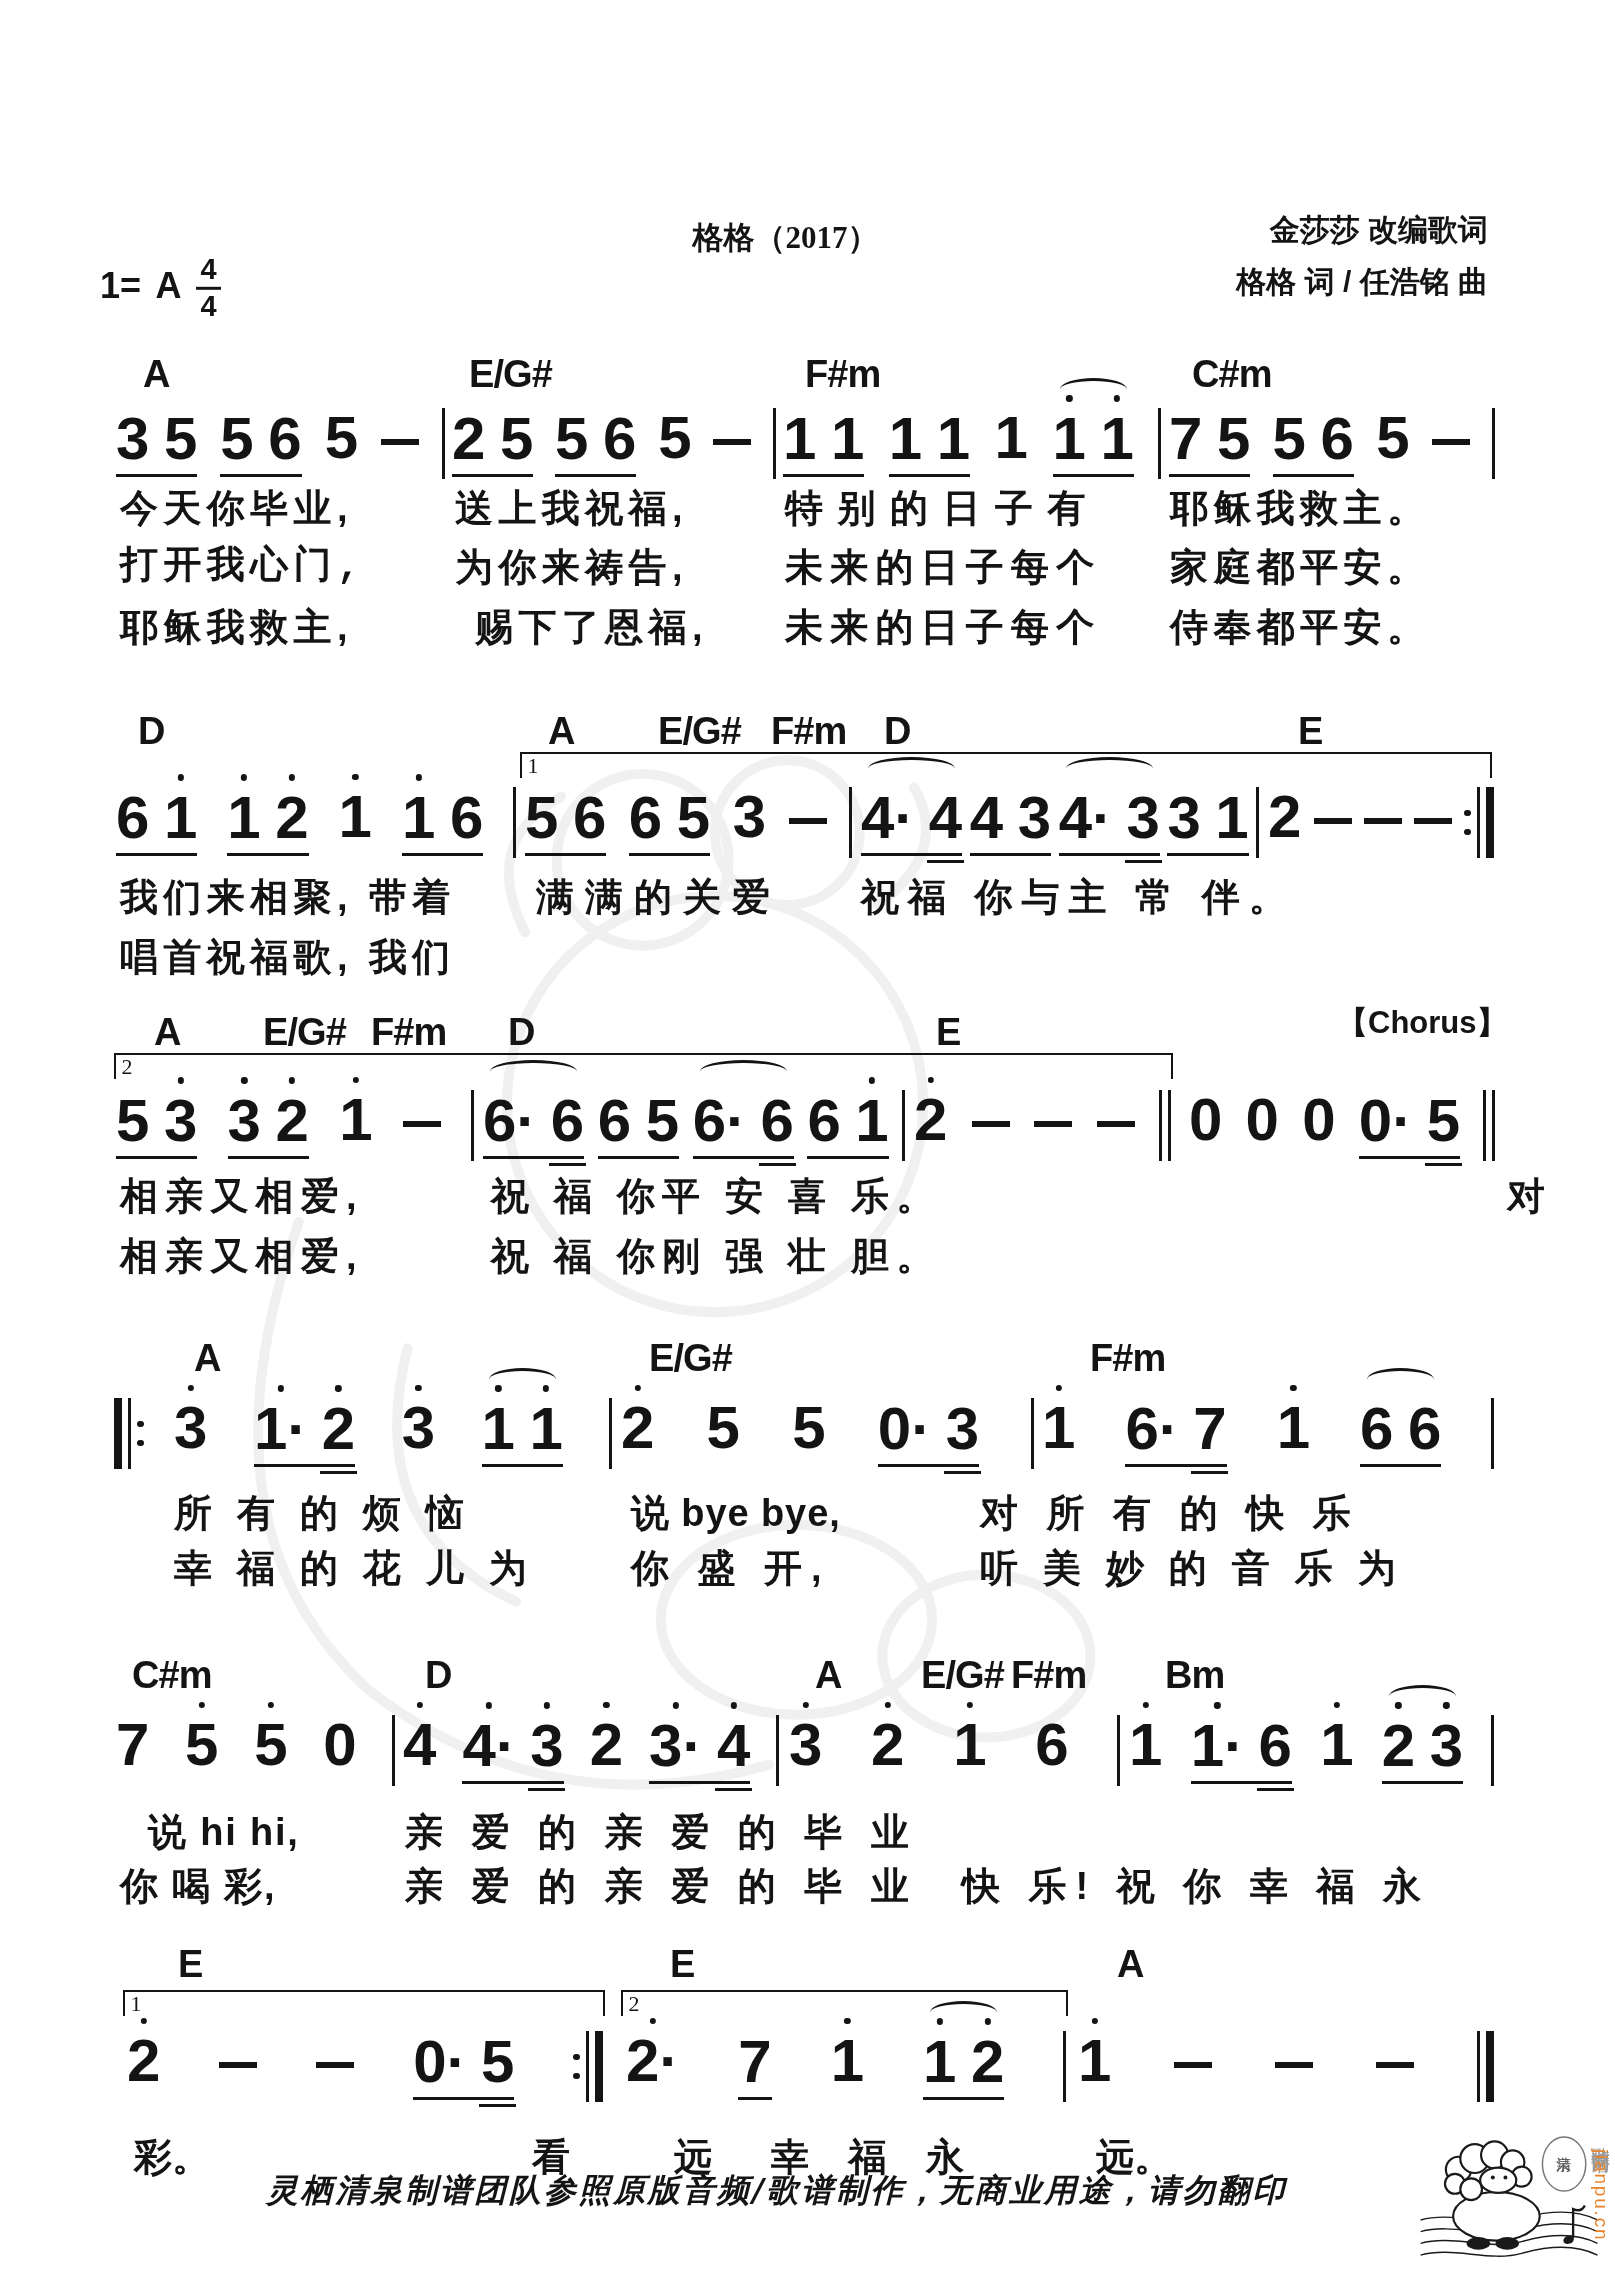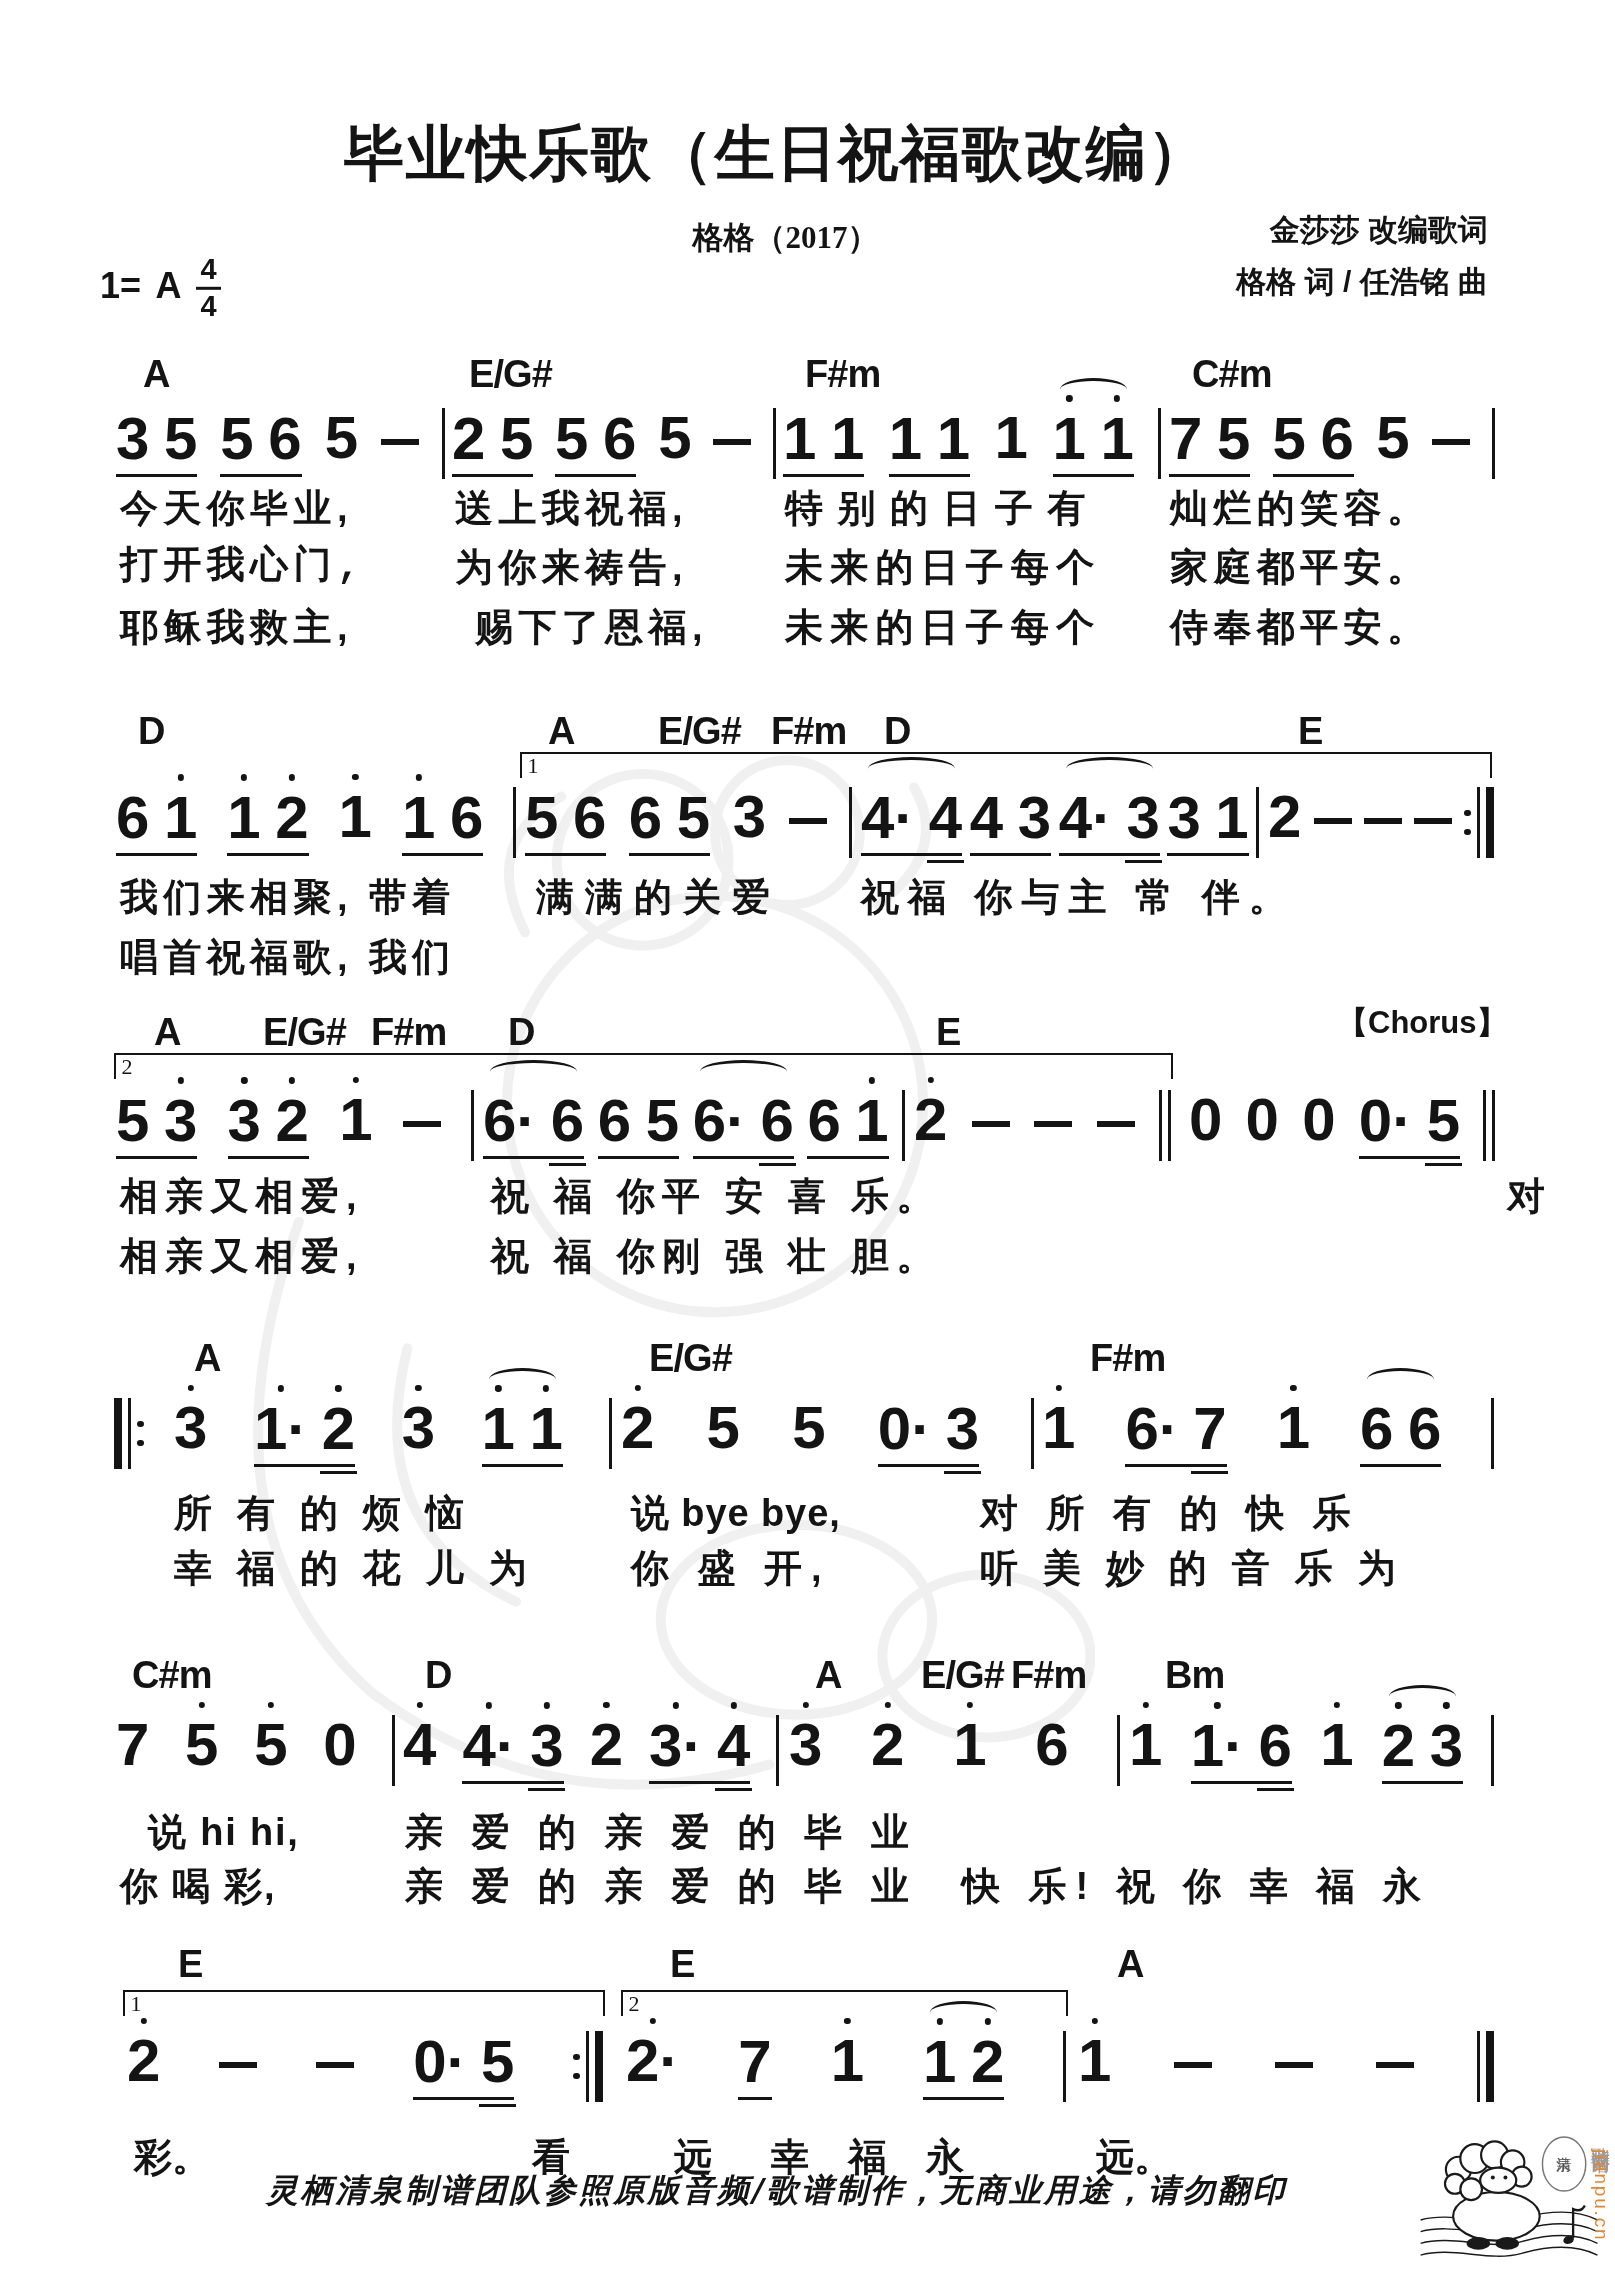--- a/index.html
+++ b/index.html
@@ -68,21 +68,20 @@
       <path d="M 430 240 Q 380 140 470 90"></path>
       <path d="M 820 210 Q 900 150 860 80"></path>
       <circle cx="640" cy="430" r="230"></circle>
       <path d="M 180 560 Q 60 900 260 1080 Q 460 1230 700 1160"></path>
       <path d="M 300 700 Q 250 900 420 980"></path>
       <ellipse cx="730" cy="1000" rx="150" ry="105"></ellipse>
       <ellipse cx="940" cy="1040" rx="115" ry="90"></ellipse>
     </g>
   </svg>
 
-  <div class="title">毕业快乐歌（生日祝福歌改编）</div>
   <div class="subtitle">格格（2017）</div>
   <div class="credit c1">金莎莎 改编歌词</div>
   <div class="credit c2">格格 词 / 任浩铭 曲</div>
 
   <div class="keysig">
     <span>1=</span>
     <span>A</span>
     <span class="meter">
       <span class="mu">4</span>
       <span class="ml">4</span>
@@ -154,21 +153,21 @@
           </span>
           <span class="note">5</span>
           <span class="dash"></span>
           <span class="bar">
             <div class="ln thin"></div>
           </span>
         </div>
         <span class="lyr" style="left: 120px; top: 136px; letter-spacing: 5.4px;">今天你毕业,</span>
         <span class="lyr" style="left: 455px; top: 136px; letter-spacing: 5.4px;">送上我祝福,</span>
         <span class="lyr" style="left: 785px; top: 136px; letter-spacing: 14.5px;">特别的日子有</span>
-        <span class="lyr" style="left: 1170px; top: 136px; letter-spacing: 5.4px;">灿烂的笑容。</span>
+        <span class="lyr" style="left: 1170px; top: 136px; letter-spacing: 5.4px;">耶稣我救主。</span>
         <span class="lyr" style="left: 120px; top: 195px; letter-spacing: 5.4px; font-family: Liberation Mono, monospace;">打开我心门,</span>
         <span class="lyr" style="left: 455px; top: 195px; letter-spacing: 5.4px;">为你来祷告,</span>
         <span class="lyr" style="left: 785px; top: 195px; letter-spacing: 7.2px;">未来的日子每个</span>
         <span class="lyr" style="left: 1170px; top: 195px; letter-spacing: 5.4px;">家庭都平安。</span>
         <span class="lyr" style="left: 120px; top: 255px; letter-spacing: 5.4px;">耶稣我救主,</span>
         <span class="lyr" style="left: 431px; top: 255px; letter-spacing: 5.4px; margin-left: 44px;">赐下了恩福,</span>
         <span class="lyr" style="left: 785px; top: 255px; letter-spacing: 7.2px;">未来的日子每个</span>
         <span class="lyr" style="left: 1170px; top: 255px; letter-spacing: 5.4px;">侍奉都平安。</span>
       </div>
       <div class="system" style="top: 710px; height: 271px;">

